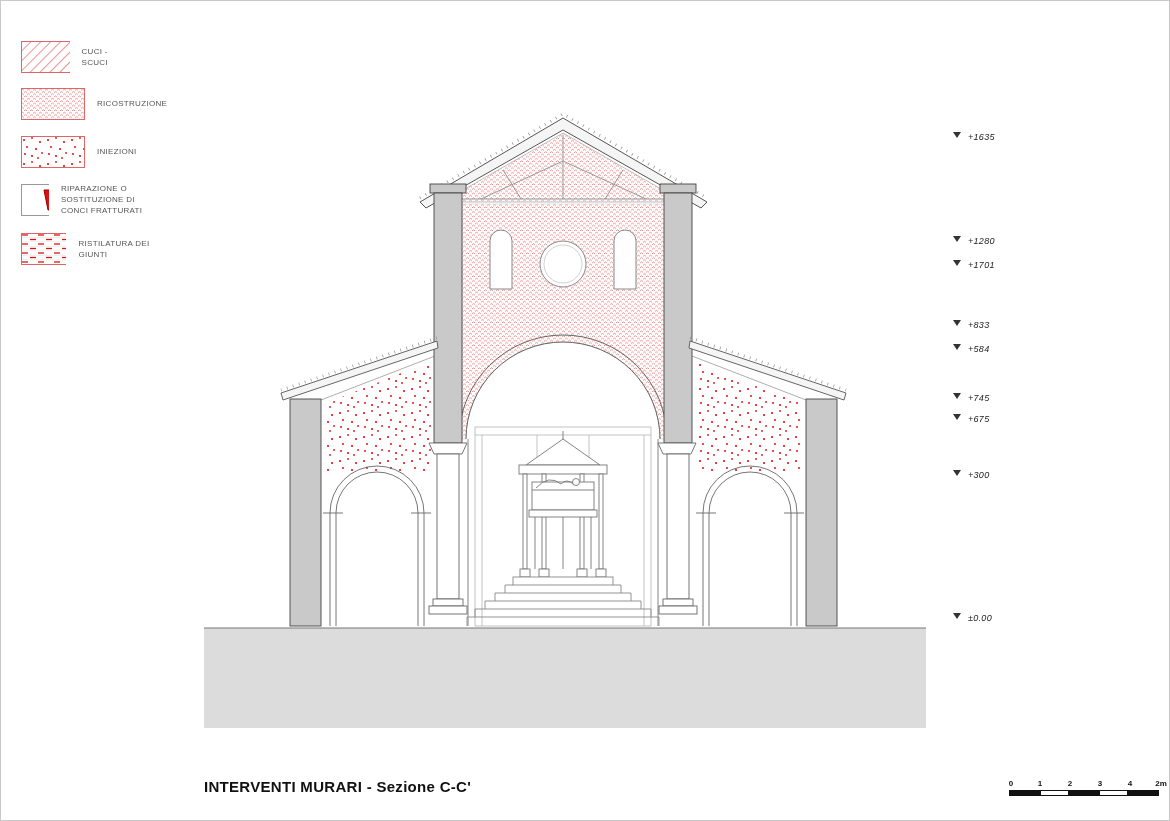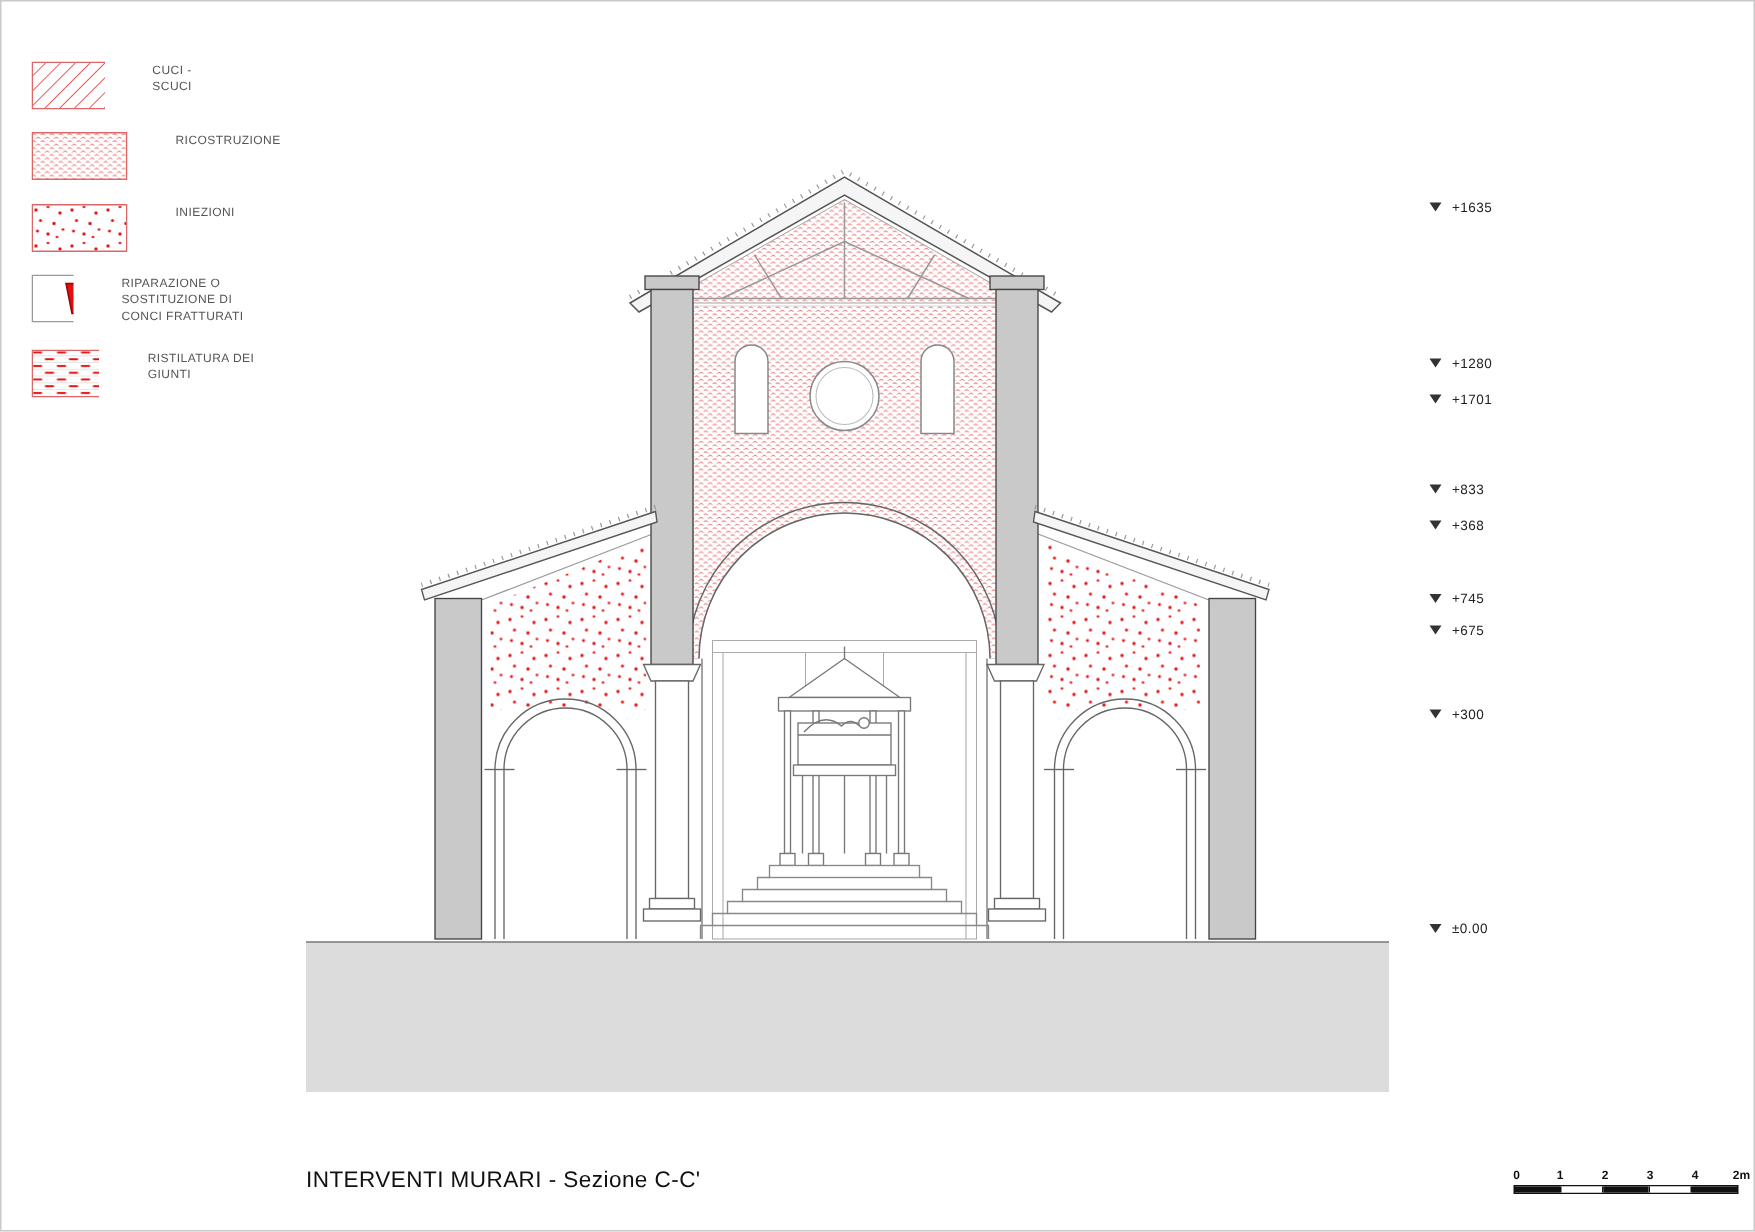--- a/index.html
+++ b/index.html
@@ -3,36 +3,36 @@
 <meta charset="utf-8">
 <style>
   * { margin:0; padding:0; box-sizing:border-box; }
   body { background:#e8e8e8; font-family:"Liberation Sans", sans-serif; }
   .sheet {
     position:relative; width:1170px; height:821px; background:#fff;
     border:1px solid #c9c9c9; overflow:hidden;
   }
   
   .legend { position:absolute; left:20px; top:40px; }
-  .legend-item { position:absolute; left:0; display:flex; align-items:flex-start;gap:20px; }
+  .legend-item { position:absolute; left:0; display:flex; align-items:center; }
   .legend-item .swatch { width:64px; height:32px; display:block; }
   .legend-item .lbl {
     margin-left:12px; font-size:8px; letter-spacing:.3px; color:#555;
     max-width:130px; line-height:1.4; text-transform:uppercase;
   }
   
-  .elev { position:absolute; display:flex; align-items:center; height:12px; }
+  .elev { position:absolute; display:flex; align-items:flex-start; height:12px;font-style:italic; }
   .elev .tri {
     width:0; height:0; border-left:4px solid transparent; border-right:4px solid transparent;
     border-top:6px solid #333; margin-right:7px;
   }
   .elev .val { font-size:9px; color:#222; letter-spacing:.3px; }
   
   .title {
-    position:absolute; left:203px; top:777px; font-size:15px; font-weight:normal;
+    position:absolute; left:203px; top:777px; font-size:15px; font-weight:bold;
     color:#111; letter-spacing:.3px;
   }
   
   .scalebar { position:absolute; left:1008px; top:778px; width:160px; height:24px; }
   .scalebar .ticks { position:relative; height:10px; }
   .scalebar .ticks span {
     position:absolute; top:0; transform:translateX(-50%);
     font-size:8px; color:#111; font-weight:bold;
   }
   .scalebar .bar { position:relative; top:1px; width:150px; height:6px; display:flex; border:1px solid #111; }
@@ -273,21 +273,21 @@
   <div class="elev" style="left:952px; top:259px">
     <span class="tri"></span>
     <span class="val">+1701</span>
   </div>
   <div class="elev" style="left:952px; top:319px">
     <span class="tri"></span>
     <span class="val">+833</span>
   </div>
   <div class="elev" style="left:952px; top:343px">
     <span class="tri"></span>
-    <span class="val">+368</span>
+    <span class="val">+584</span>
   </div>
   <div class="elev" style="left:952px; top:392px">
     <span class="tri"></span>
     <span class="val">+745</span>
   </div>
   <div class="elev" style="left:952px; top:413px">
     <span class="tri"></span>
     <span class="val">+675</span>
   </div>
   <div class="elev" style="left:952px; top:469px">

